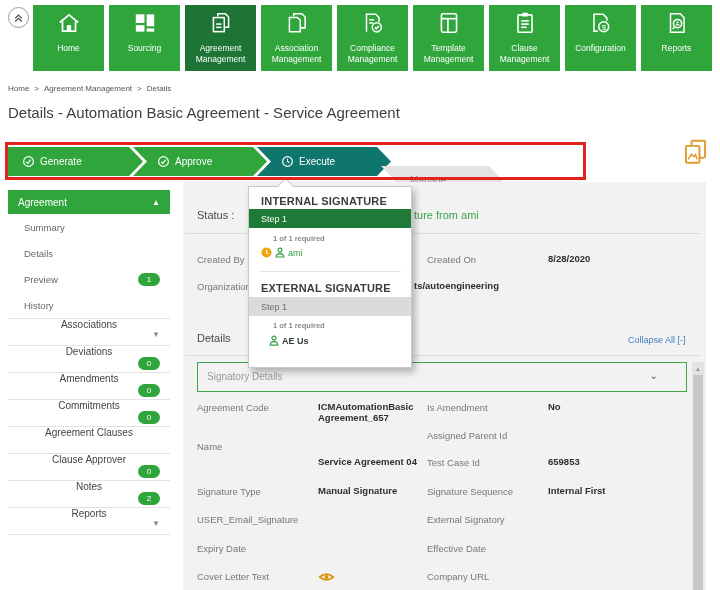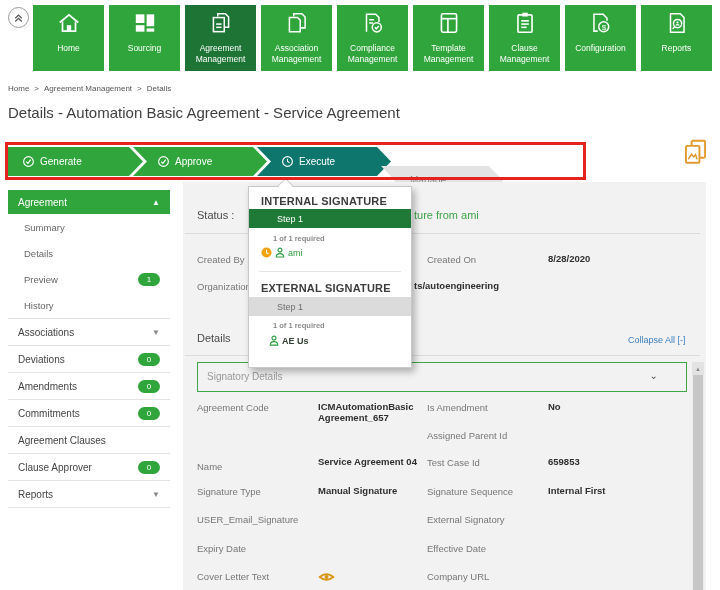--- a/index.html
+++ b/index.html
@@ -39,21 +39,21 @@
 
   
   .sidebar { left:8px; top:190px; width:162px; background:#fff; }
   .sb-header { height:24px; background:#2fa53c; color:#fff; font-size:10px;
     display:flex; align-items:center; padding:0 10px; }
   .sb-header .caret { margin-left:auto; font-size:8px; }
   .sb-sub { border-bottom:1px solid #e3e3e3; }
   .sb-subitem { height:26px; display:flex; align-items:center; padding:0 10px 0 16px;
     font-size:9.5px; color:#666; }
   .sb-item { height:27px; display:flex; align-items:center; padding:0 10px;
-    font-size:10px; color:#444; border-bottom:1px solid #e3e3e3; }
+    font-size:10px; color:#444; border-bottom:1px solid #e3e3e3;flex-direction:column; }
   .badge { margin-left:auto; background:#2fa53c; color:#fff; font-size:8px;
     min-width:22px; height:13px; border-radius:7px; display:flex; align-items:center; justify-content:center; }
   .sb-caret { margin-left:auto; color:#888; font-size:8px; }
 
   
   .main-panel { left:183px; top:182px; width:523px; height:408px; background:#f2f2f2; }
   .lbl { font-size:9.5px; color:#777; }
   .val { font-size:9.5px; color:#2f2f2f; font-weight:bold; }
   .hline { height:1px; background:#dcdcdc; }
   .status-label { left:197px; top:209px; font-size:11px; color:#4a4a4a; }
@@ -68,21 +68,21 @@
     color:#8a8a8a; font-size:6px; display:flex; align-items:center; justify-content:center; }
   .scroll-thumb { position:absolute; top:13px; left:1px; width:10px; height:215px; background:#c6c6c6; }
 
   
   .popup { left:248px; top:186px; width:164px; height:182px; background:#fff;
     border:1px solid #c9c9c9; box-shadow:3px 4px 7px rgba(0,0,0,.28); z-index:5; }
   .popup-caret { left:280px; top:180px; width:11px; height:11px; background:#fff;
     border-left:1px solid #c9c9c9; border-top:1px solid #c9c9c9; transform:rotate(45deg); z-index:6; }
   .pp-h { position:absolute; left:12px; font-size:11px; font-weight:bold; color:#3c3c3c; letter-spacing:.2px; }
   .pp-step { position:absolute; left:0; width:100%; height:19px; font-size:9px;
-    display:flex; align-items:center; padding-left:28px; }
+    display:flex; align-items:center; padding-left:12px; }
   .pp-step.int { top:22px; background:#1f7a38; color:#fff; }
   .pp-step.ext { top:110px; background:#dbdbdb; color:#6e6e6e; }
   .pp-req { position:absolute; left:24px; font-size:7.5px; color:#8a8a8a;font-weight:bold; }
   .pp-signer { position:absolute; left:12px; display:flex; align-items:center; gap:3px; font-size:9px; }
   .pp-div { position:absolute; left:10px; right:10px; top:84px; height:1px; background:#e4e4e4; }
   .g-name { color:#2f9e41; }
   .d-name { color:#323f33; font-weight:bold; }
 </style>
 </head>
 <body>
@@ -280,20 +280,24 @@
       <span class="badge">0</span>
     </div>
     <div class="sb-item">
       <span>Agreement Clauses</span>
     </div>
     <div class="sb-item">
       <span>Clause Approver</span>
       <span class="badge">0</span>
     </div>
     <div class="sb-item">
+      <span>Notes</span>
+      <span class="badge">2</span>
+    </div>
+    <div class="sb-item">
       <span>Reports</span>
       <span class="sb-caret">▼</span>
     </div>
   </div>
 
   <div class="abs main-panel"></div>
 
   <div class="abs status-label">Status :</div>
   <div class="abs status-value">ture from ami</div>
   <div class="abs hline" style="left:185px; top:233px; width:515px;"></div>
@@ -321,21 +325,21 @@
 
   <div class="abs lbl" style="left:197px; top:402px;">Agreement Code</div>
   <div class="abs val" style="left:318px; top:401px; width:110px;">
     <span>ICMAutomationBasic</span><br>
     <span>Agreement_657</span>
   </div>
   <div class="abs lbl" style="left:427px; top:402px;">Is Amendment</div>
   <div class="abs val" style="left:548px; top:401px;">No</div>
   <div class="abs lbl" style="left:427px; top:430px;">Assigned Parent Id</div>
 
-  <div class="abs lbl" style="left:197px; top:461px;">Name</div>
+  <div class="abs lbl" style="left:197px; top:441px;">Name</div>
   <div class="abs val" style="left:318px; top:456px;">Service Agreement 04</div>
   <div class="abs lbl" style="left:427px; top:457px;">Test Case Id</div>
   <div class="abs val" style="left:548px; top:456px;">659853</div>
 
   <div class="abs lbl" style="left:197px; top:486px;">Signature Type</div>
   <div class="abs val" style="left:318px; top:485px;">Manual Signature</div>
   <div class="abs lbl" style="left:427px; top:486px;">Signature Sequence</div>
   <div class="abs val" style="left:548px; top:485px;">Internal First</div>
 
   <div class="abs lbl" style="left:197px; top:514px;">USER_Email_Signature</div>

